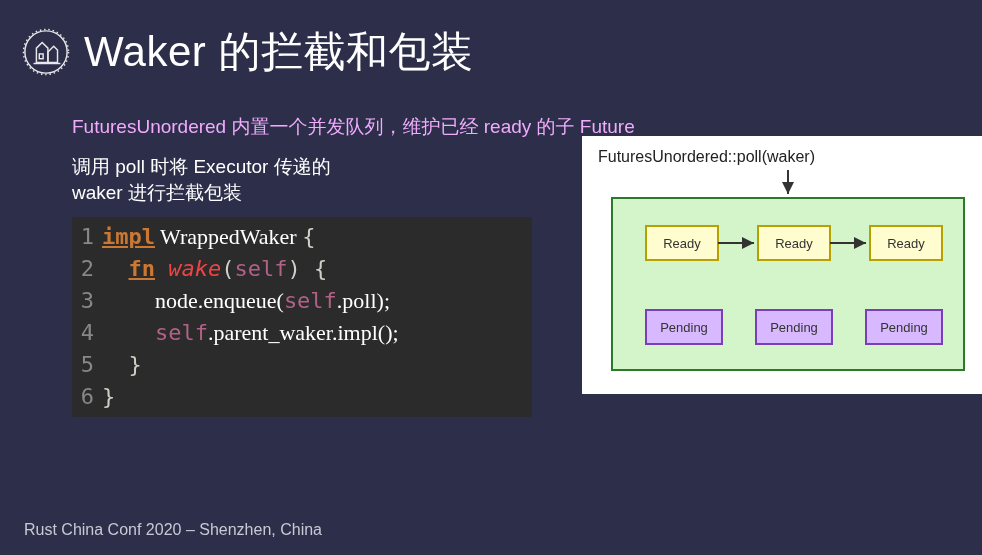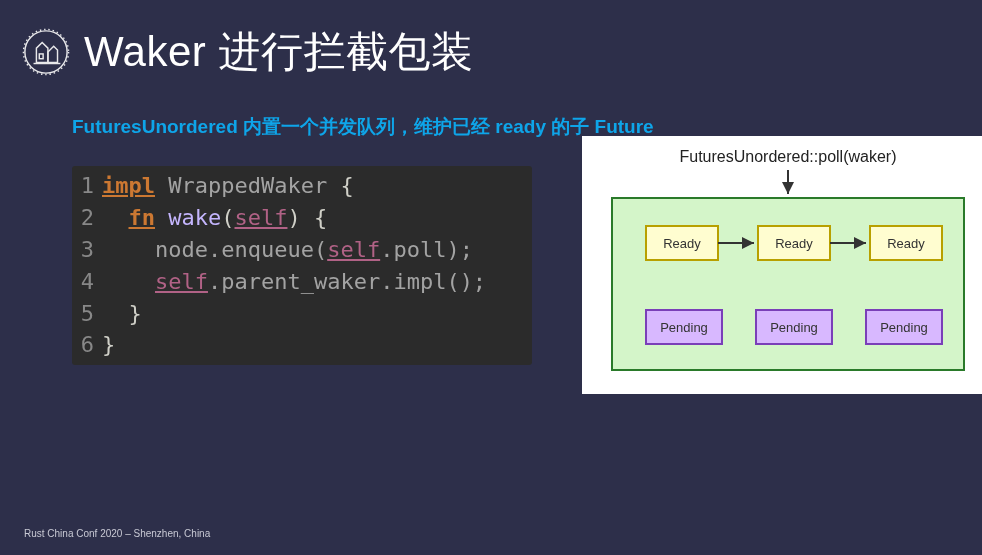--- a/index.html
+++ b/index.html
@@ -27,22 +27,22 @@
     font-weight: 400;
     color: #fff;
     letter-spacing: 0.5px;
   }
   .content {
     position: relative;
     padding: 34px 60px 0 72px;
   }
   .desc1 {
     font-size: 19px;
-    color: #0ea5e9;
-    font-weight: 700;
+    color: #f0abfc;
+    font-weight: 400;
     margin-bottom: 14px;
   }
   .desc2 {
     font-size: 19px;
     color: #fff;
     font-weight: 500;
     line-height: 1.35;
   }
   .cols {
     display: flex;
@@ -67,70 +67,73 @@
   .lineno {
     width: 30px;
     text-align: right;
     color: #888;
     padding-right: 8px;
     flex: 0 0 30px;
     user-select: none;
   }
   .code-text { flex: 1; }
   .kw { color: #cc7832; font-weight: 600; text-decoration: underline; }
-  .ident { color: #a3a3a3; }
-  .selfkw { color: #b16286; text-decoration: underline; }
+  .ident { color: #ffffff; font-family: Liberation Serif, serif; }
+  .selfkw { color: #b16286; }
   .punct { color: #d0d0c8; }
-  .name-orange { color: #c4b5fd; }
+  .name-orange { color: #ef4444; font-style: italic; }
   
   .diagram-wrap {
     background: #fff;
     padding: 12px 16px 16px 16px;
     width: 412px;
   }
   .diag-title {
     color: #222;
     font-family: "Consolas", sans-serif;
     font-size: 16px;
-    text-align: center;
     margin-bottom: 2px;
   }
   .diag-svg { display: block; margin: 0 auto; }
   
   .footer {
     position: absolute;
     left: 24px; bottom: 16px;
-    font-size: 10px;
+    font-size: 16px;
     color: #c8c9d4;
   }
 </style>
 </head>
 <body>
 
 <div class="header">
   <div class="logo">
     <svg viewBox="0 0 100 100" width="48" height="48" fill="none" stroke="currentColor" stroke-width="3">
       <circle cx="50" cy="50" r="44"></circle>
       <g>
         <circle cx="50" cy="50" r="47" stroke-dasharray="3 6"></circle>
       </g>
       <path d="M30 72 L30 42 L42 30 L54 42 L54 72 Z"></path>
       <path d="M54 72 L54 50 L66 38 L74 46 L74 72 Z"></path>
       <line x1="24" y1="74" x2="80" y2="74"></line>
       <rect x="36" y="54" width="8" height="10"></rect>
     </svg>
   </div>
-  <h1 class="title">Waker 进行拦截包装</h1>
+  <h1 class="title">Waker 的拦截和包装</h1>
 </div>
 
 <div class="content">
   <div class="desc1">FuturesUnordered 内置一个并发队列，维护已经 ready 的子 Future</div>
 
   <div class="cols">
     <div>
+      <div class="desc2">
+        <span>调用 poll 时将 Executor 传递的</span><br>
+        <span>waker 进行拦截包装</span>
+      </div>
 
       <div class="code-block" style="margin-top:12px;">
         <div class="code-line">
           <span class="lineno">1</span>
           <span class="code-text"><span class="kw">impl</span><span class="ident"> WrappedWaker </span><span class="punct">{</span></span>
         </div>
         <div class="code-line">
           <span class="lineno">2</span>
           <span class="code-text"><span>  </span><span class="kw">fn</span><span class="name-orange"> wake</span><span class="punct">(</span><span class="selfkw">self</span><span class="punct">) {</span></span>
         </div>

